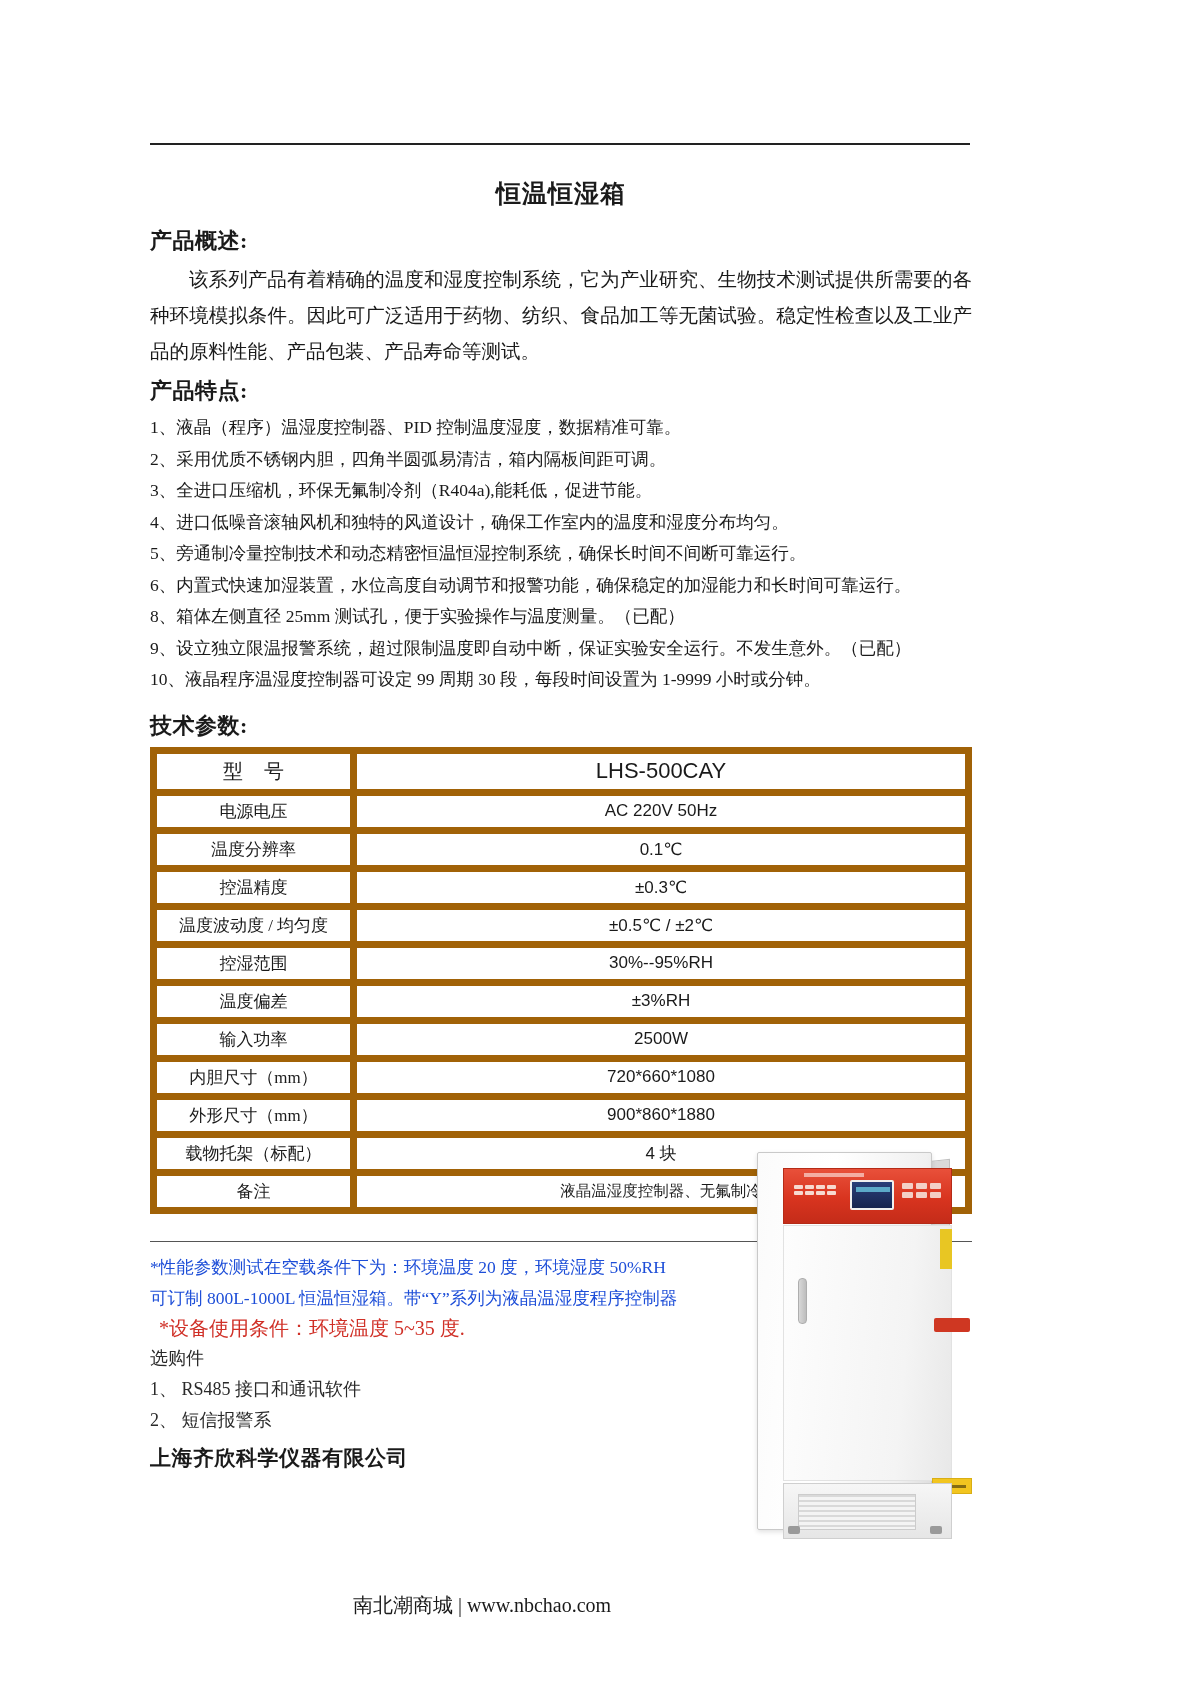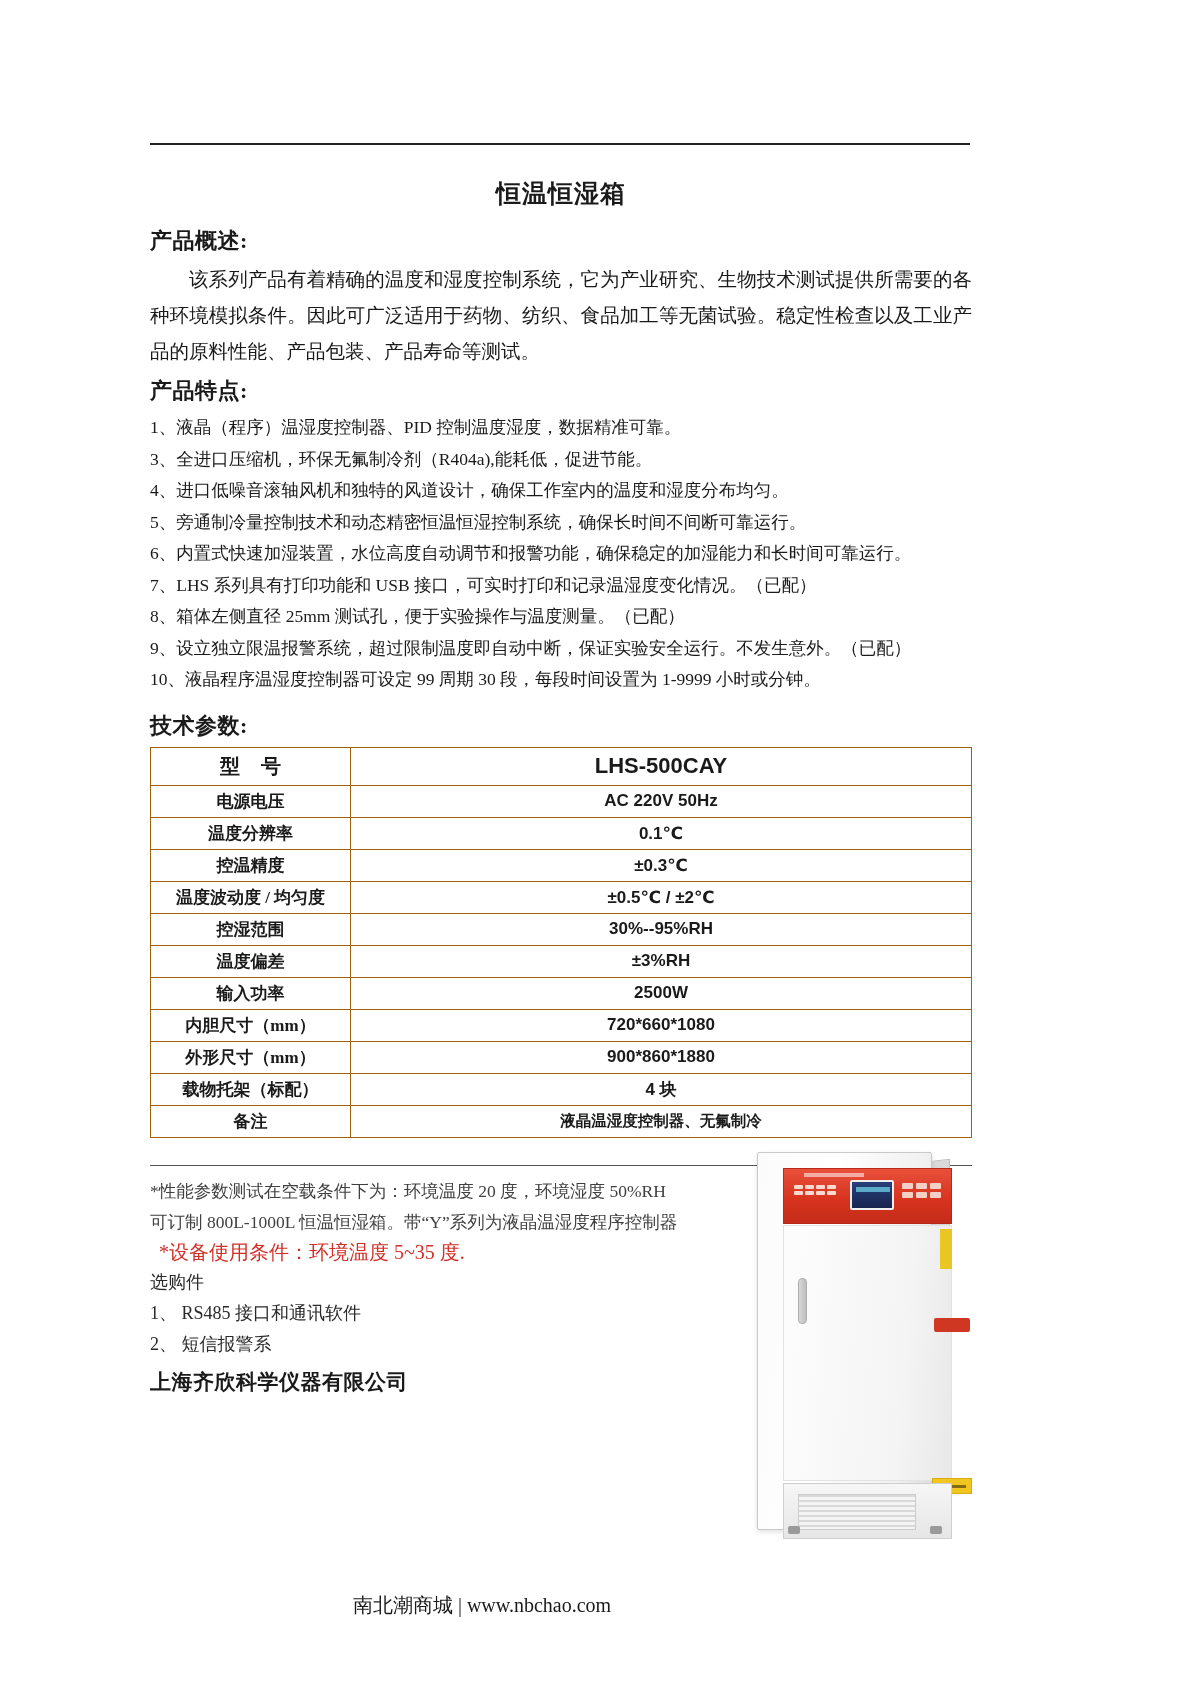--- a/index.html
+++ b/index.html
@@ -65,26 +65,25 @@
     margin: 0 0 1px 0;
     white-space: nowrap;
   }
   table.spec {
     border-collapse: collapse;
     width: 822px;
     margin-top: 5px;
     table-layout: fixed;
   }
   table.spec td {
-    border: 1px solid #a16207;
+    border: 7px solid #a16207;
     padding: 4px;
     height: 30px;
     vertical-align: middle;
     text-align: center;
-    font-weight: bold;
   }
   table.spec tr.header-row td {
     height: 38px;
   }
   td.label-cell {
     width: 200px;
     font-size: 17px;
     font-family: "Liberation Serif", "DejaVu Serif", serif;
   }
   td.value-cell {
@@ -110,21 +109,21 @@
     height: 0;
     border-top: 1.2px solid #555;
     margin: 27px 0 10px 0;
   }
   .footnotes {
     width: 560px;
   }
   .fn-line {
     font-size: 17.5px;
     line-height: 31px;
-    color: #404040;
+    color: #1d4ed8;
     white-space: nowrap;
   }
   .fn-red {
     color: #d03027;
     font-size: 20px;
     line-height: 29px;
     white-space: nowrap;
     margin-left: 9px;
   }
   .opt-title {
@@ -304,25 +303,25 @@
   <div class="content">
 
     <h1 class="doc-title">恒温恒湿箱</h1>
 
     <h2 class="section-heading">产品概述:</h2>
     <p class="para">该系列产品有着精确的温度和湿度控制系统，它为产业研究、生物技术测试提供所需要的各种环境模拟条件。因此可广泛适用于药物、纺织、食品加工等无菌试验。稳定性检查以及工业产品的原料性能、产品包装、产品寿命等测试。</p>
 
     <h2 class="section-heading">产品特点:</h2>
     <ul class="feature-list">
       <li>1、液晶（程序）温湿度控制器、PID 控制温度湿度，数据精准可靠。</li>
+      <li>2、采用优质不锈钢内胆，四角半圆弧易清洁，箱内隔板间距可调。</li>
       <li>3、全进口压缩机，环保无氟制冷剂（R404a),能耗低，促进节能。</li>
       <li>4、进口低噪音滚轴风机和独特的风道设计，确保工作室内的温度和湿度分布均匀。</li>
       <li>5、旁通制冷量控制技术和动态精密恒温恒湿控制系统，确保长时间不间断可靠运行。</li>
       <li>6、内置式快速加湿装置，水位高度自动调节和报警功能，确保稳定的加湿能力和长时间可靠运行。</li>
-      <li>7、LHS 系列具有打印功能和 USB 接口，可实时打印和记录温湿度变化情况。（已配）</li>
       <li>8、箱体左侧直径 25mm 测试孔，便于实验操作与温度测量。（已配）</li>
       <li>9、设立独立限温报警系统，超过限制温度即自动中断，保证实验安全运行。不发生意外。（已配）</li>
       <li>10、液晶程序温湿度控制器可设定 99 周期 30 段，每段时间设置为 1-9999 小时或分钟。</li>
     </ul>
 
     <h2 class="section-heading">技术参数:</h2>
 
     <table class="spec">
       <tbody>
         <tr class="header-row">

